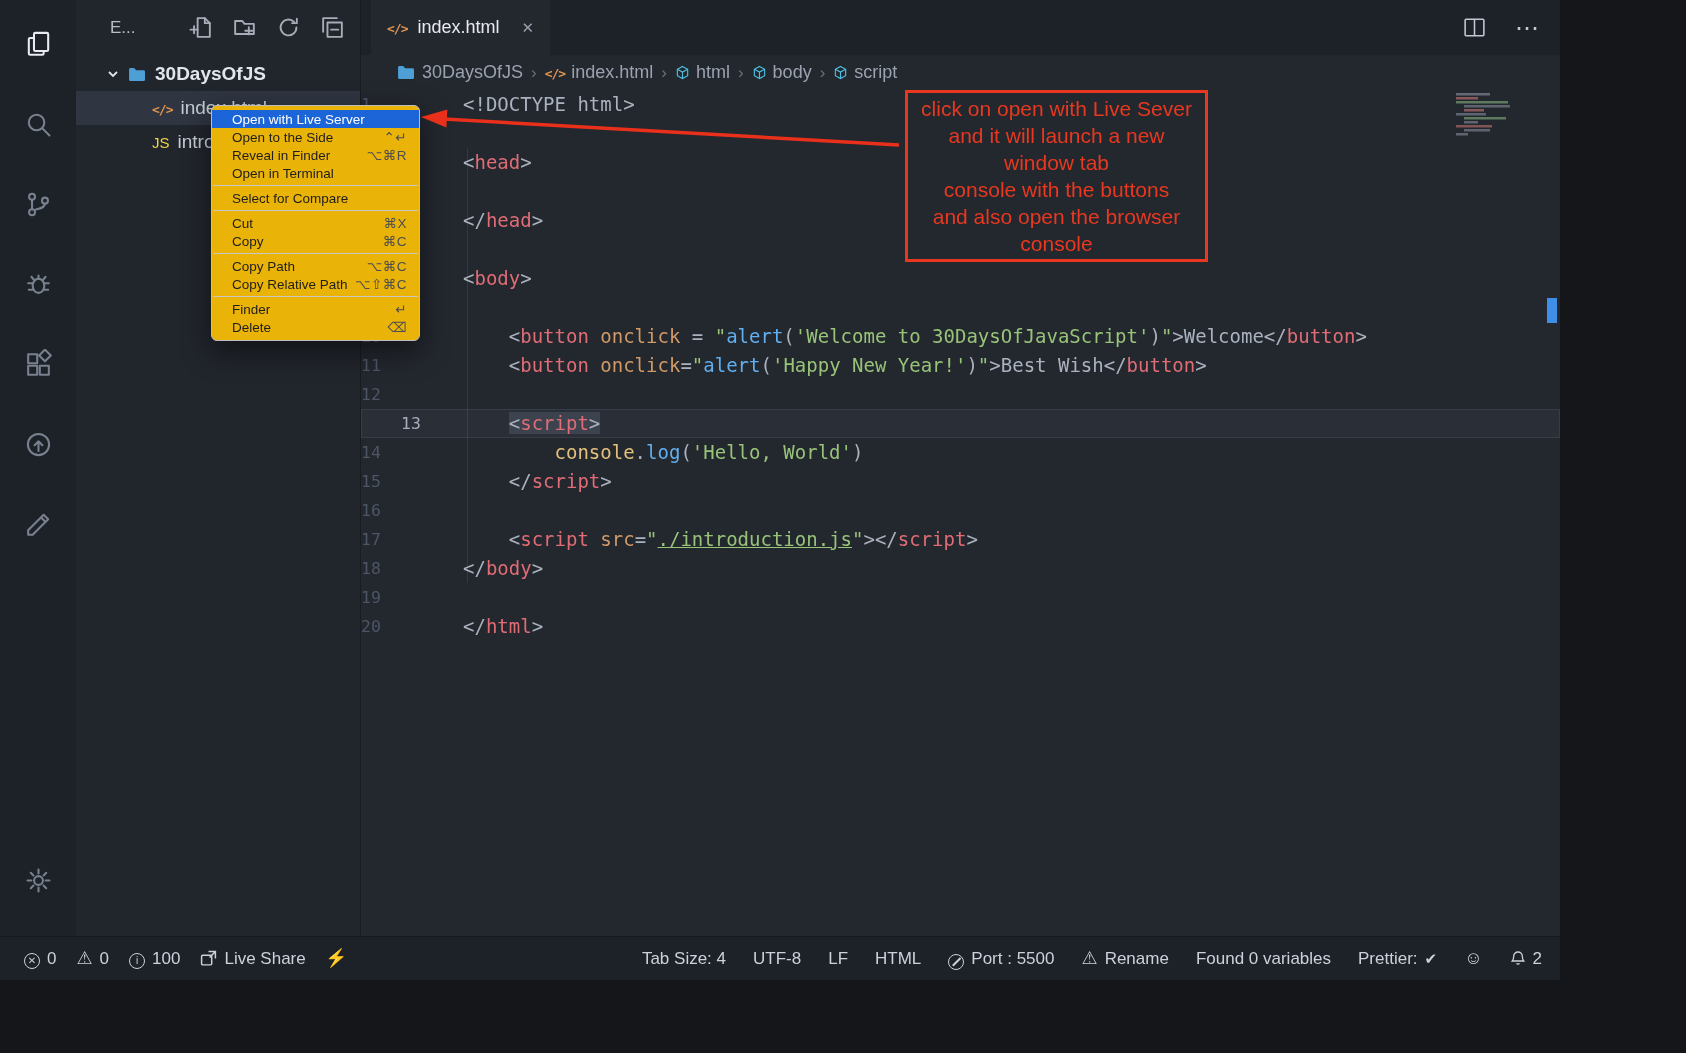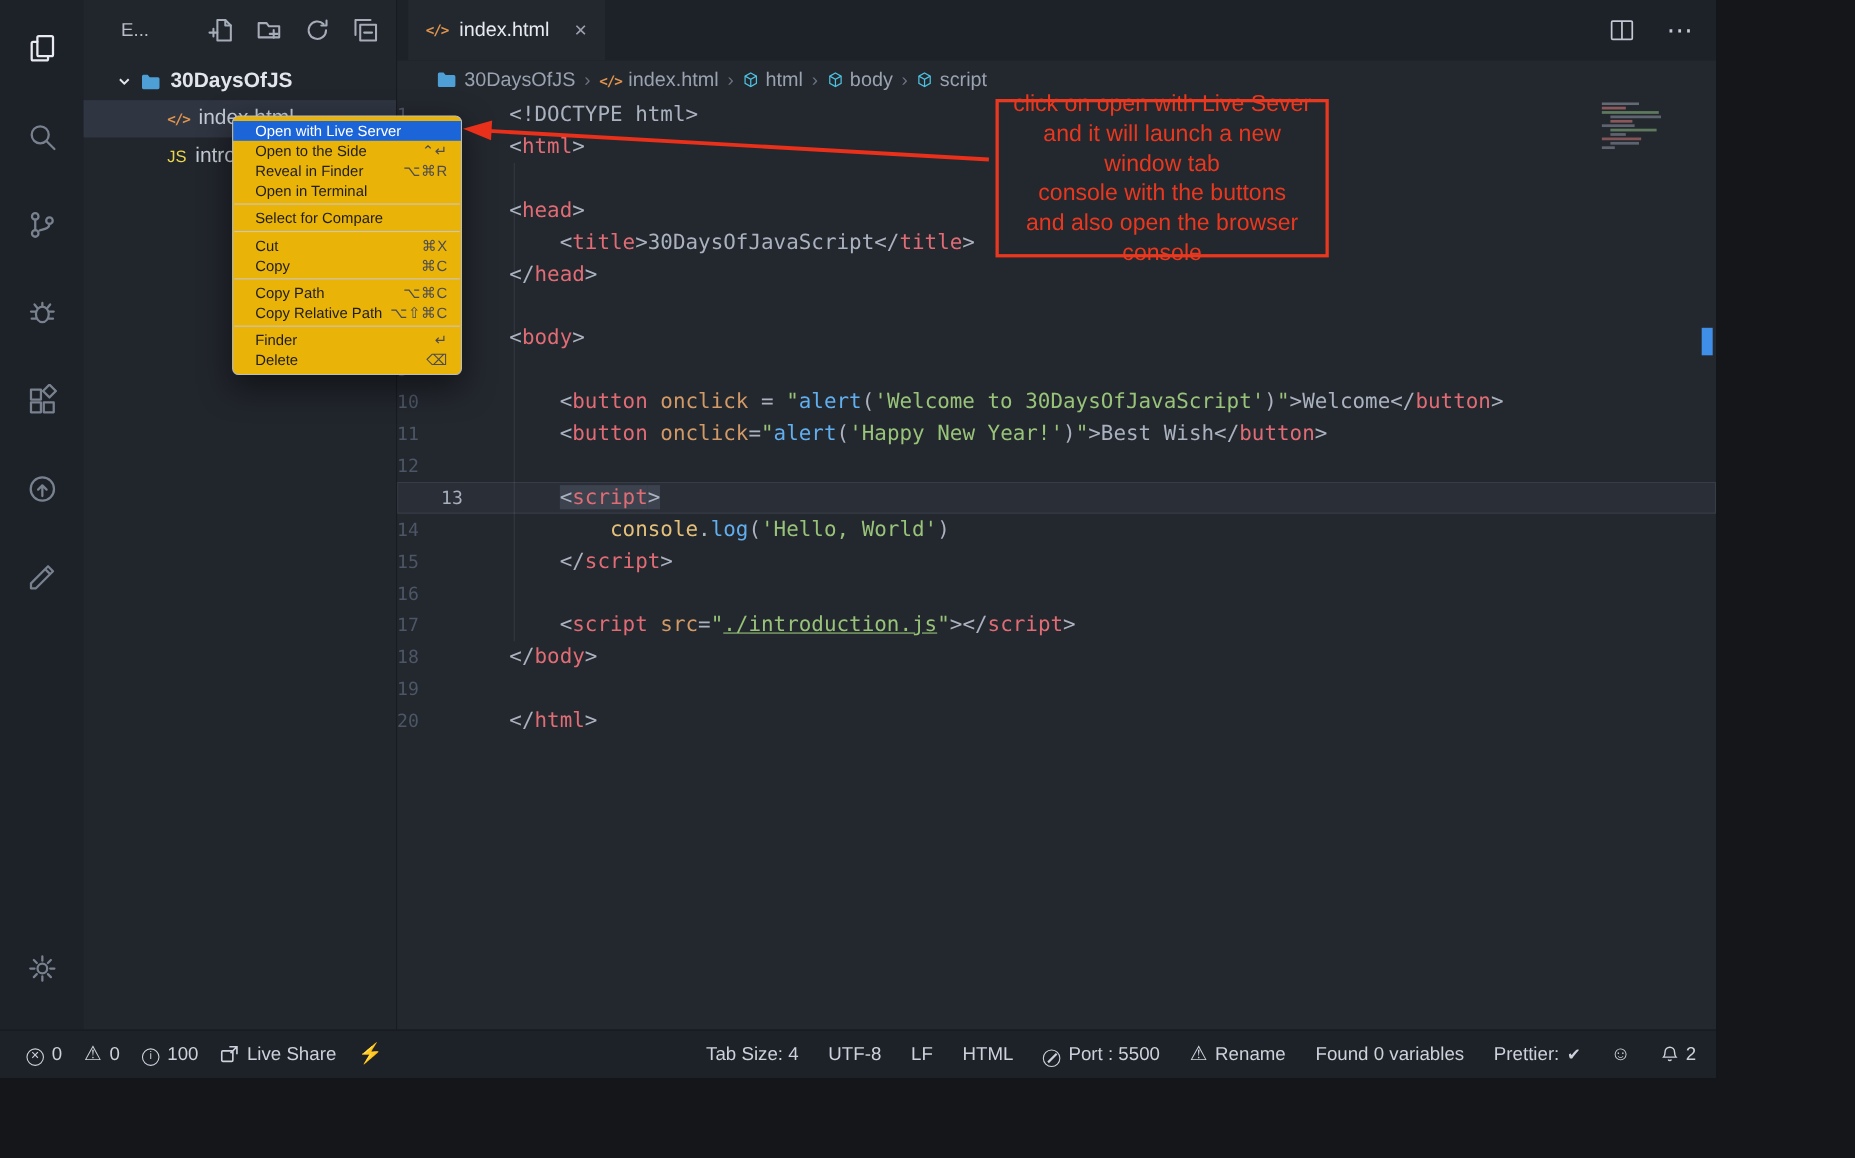--- a/index.html
+++ b/index.html
@@ -75,21 +75,21 @@
   .status-item svg { display:block; }
 
   
   .context-menu { position:absolute; left:211px; top:105px; width:209px; background:#eab308; border:1px solid #bdbdbd; border-radius:6px; box-shadow:0 10px 28px rgba(0,0,0,0.5); padding:4px 0; z-index:50; font-size:13.5px; color:#1e1e1e; }
   .menu-item { height:18px; display:flex; align-items:center; padding:0 12px 0 20px; cursor:pointer; }
   .menu-item.highlighted { background:#1b65d9; color:#ffffff; }
   .menu-shortcut { margin-left:auto; color:#4c4c52; letter-spacing:0.5px; }
   .menu-sep { height:1px; background:#c7c7c7; margin:3px 1px; }
 
   
-  .annotation-box { position:absolute; left:905px; top:90px; width:303px; height:144px; border:3px solid #e8331c; color:#e73a22; display:flex; flex-direction:column; justify-content:center; text-align:center; font-size:21px; line-height:27px; z-index:40; }
+  .annotation-box { position:absolute; left:905px; top:90px; width:303px; height:172px; border:3px solid #e8331c; color:#e73a22; display:flex; flex-direction:column; justify-content:center; text-align:center; font-size:21px; line-height:27px; z-index:40; }
   .arrow-overlay { position:absolute; left:0; top:0; width:1686px; height:1053px; z-index:60; pointer-events:none; }
 </style>
 </head>
 <body>
 
 <div class="desktop">
   <div class="window">
     <div class="body-row">
 
       <div class="activitybar">
@@ -267,24 +267,23 @@
                   <path d="M2.5 4.5L8 7.5l5.5-3M8 7.5v7" fill="none" stroke="#4ec1e0" stroke-width="1.2"></path>
                 </svg>
               </span>
               <span>script</span>
             </span>
           </div>
         <div class="editor">
           <div class="indent-guide"></div>
           <div id="code">
               <div class="line"><span class="ln">1</span><span class="ctext"><span class="tok-pun">&lt;!DOCTYPE html&gt;</span></span></div>
-              <div class="line"><span class="ln">2</span><span class="ctext"><span class="tok-pun">&lt;</span><span class="tok-tag">html</span><span class="tok-pun">&gt;</span></span></div>
               <div class="line"><span class="ln">3</span><span class="ctext"></span></div>
               <div class="line"><span class="ln">4</span><span class="ctext"><span class="tok-pun">&lt;</span><span class="tok-tag">head</span><span class="tok-pun">&gt;</span></span></div>
-              <div class="line"><span class="ln">5</span><span class="ctext"><span class="tok-pun">    &lt;</span><span class="tok-tag">title</span><span class="tok-pun">&gt;</span><span class="tok-txt">30DaysOfJavaScript</span><span class="tok-pun">&lt;/</span><span class="tok-tag">title</span><span class="tok-pun">&gt;</span></span></div>
+              <div class="line"><span class="ln">5</span></div>
               <div class="line"><span class="ln">6</span><span class="ctext"><span class="tok-pun">&lt;/</span><span class="tok-tag">head</span><span class="tok-pun">&gt;</span></span></div>
               <div class="line"><span class="ln">7</span><span class="ctext"></span></div>
               <div class="line"><span class="ln">8</span><span class="ctext"><span class="tok-pun">&lt;</span><span class="tok-tag">body</span><span class="tok-pun">&gt;</span></span></div>
               <div class="line"><span class="ln">9</span><span class="ctext"></span></div>
               <div class="line"><span class="ln">10</span><span class="ctext"><span class="tok-pun">    &lt;</span><span class="tok-tag">button</span><span class="tok-pun"> </span><span class="tok-attr">onclick</span><span class="tok-pun"> = </span><span class="tok-str">"</span><span class="tok-fn">alert</span><span class="tok-pun">(</span><span class="tok-str">'Welcome to 30DaysOfJavaScript'</span><span class="tok-pun">)</span><span class="tok-str">"</span><span class="tok-pun">&gt;</span><span class="tok-txt">Welcome</span><span class="tok-pun">&lt;/</span><span class="tok-tag">button</span><span class="tok-pun">&gt;</span></span></div>
               <div class="line"><span class="ln">11</span><span class="ctext"><span class="tok-pun">    &lt;</span><span class="tok-tag">button</span><span class="tok-pun"> </span><span class="tok-attr">onclick</span><span class="tok-pun">=</span><span class="tok-str">"</span><span class="tok-fn">alert</span><span class="tok-pun">(</span><span class="tok-str">'Happy New Year!'</span><span class="tok-pun">)</span><span class="tok-str">"</span><span class="tok-pun">&gt;</span><span class="tok-txt">Best Wish</span><span class="tok-pun">&lt;/</span><span class="tok-tag">button</span><span class="tok-pun">&gt;</span></span></div>
               <div class="line"><span class="ln">12</span><span class="ctext"></span></div>
               <div class="line active"><span class="ln">13</span><span class="ctext"><span class="tok-pun">    </span><span class="tok-pun hl">&lt;</span><span class="tok-tag hl">script</span><span class="tok-pun hl">&gt;</span></span></div>
               <div class="line"><span class="ln">14</span><span class="ctext"><span class="tok-pun">        </span><span class="tok-obj">console</span><span class="tok-pun">.</span><span class="tok-fn">log</span><span class="tok-pun">(</span><span class="tok-str">'Hello, World'</span><span class="tok-pun">)</span></span></div>
               <div class="line"><span class="ln">15</span><span class="ctext"><span class="tok-pun">    &lt;/</span><span class="tok-tag">script</span><span class="tok-pun">&gt;</span></span></div>

